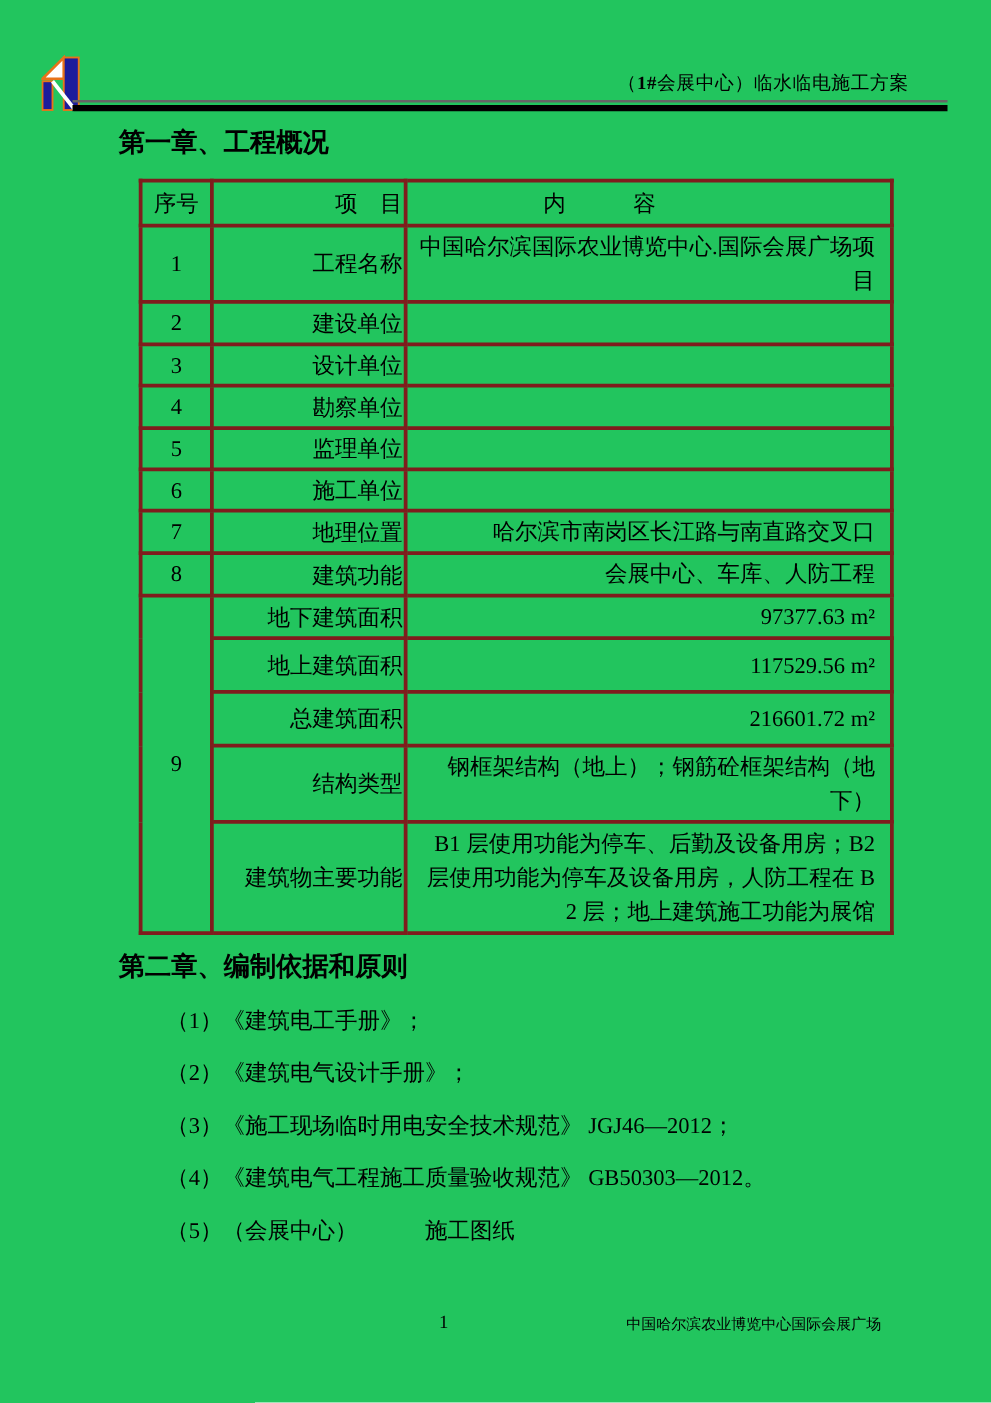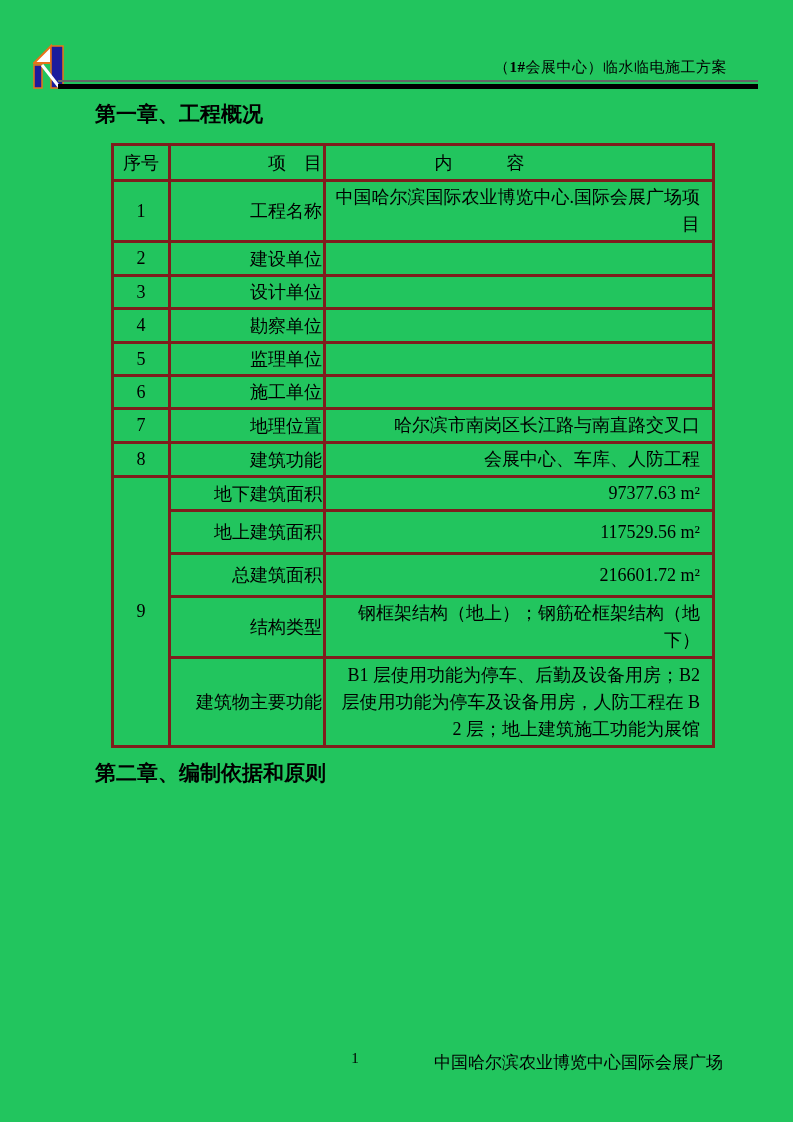--- a/index.html
+++ b/index.html
@@ -97,23 +97,23 @@
   .page-number {
     position: absolute;
     left: 340px;
     top: 1050px;
     width: 30px;
     text-align: center;
     font-size: 15px;
   }
   .footer-title {
     position: absolute;
-    right: 70px;
+    right: 88px;
     top: 1051px;
-    font-size: 17px;
+    font-size: 12px;
     font-family: Liberation Serif, serif;
     white-space: nowrap;
   }
 </style>
 </head>
 <body>
 
 <div class="page">
 
   <div class="logo">
@@ -206,17 +206,24 @@
     </tr>
     <tr style="height:89px">
       <td class="cell-item">建筑物主要功能</td>
       <td class="cell-content">B1 层使用功能为停车、后勤及设备用房；B2 层使用功能为停车及设备用房，人防工程在 B2 层；地上建筑施工功能为展馆</td>
     </tr>
   </tbody>
     </table>
 
   <div class="chapter-title chapter-two">第二章、编制依据和原则</div>
 
+  <div class="ref-list">
+    <div class="ref-item">（1）《建筑电工手册》；</div>
+    <div class="ref-item">（2）《建筑电气设计手册》；</div>
+    <div class="ref-item">（3）《施工现场临时用电安全技术规范》 JGJ46—2012；</div>
+    <div class="ref-item">（4）《建筑电气工程施工质量验收规范》 GB50303—2012。</div>
+    <div class="ref-item">（5）（会展中心）　　　施工图纸</div>
+  </div>
 
   <div class="page-number">1</div>
   <div class="footer-title">中国哈尔滨农业博览中心国际会展广场</div>
 
 </div>
 
 </body></html>

